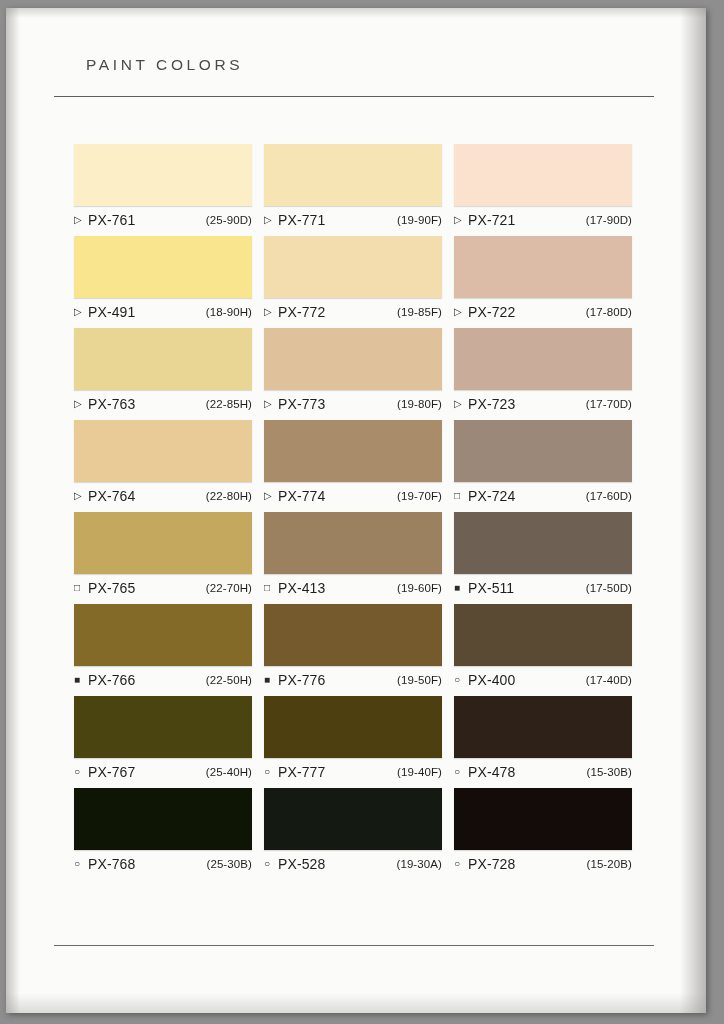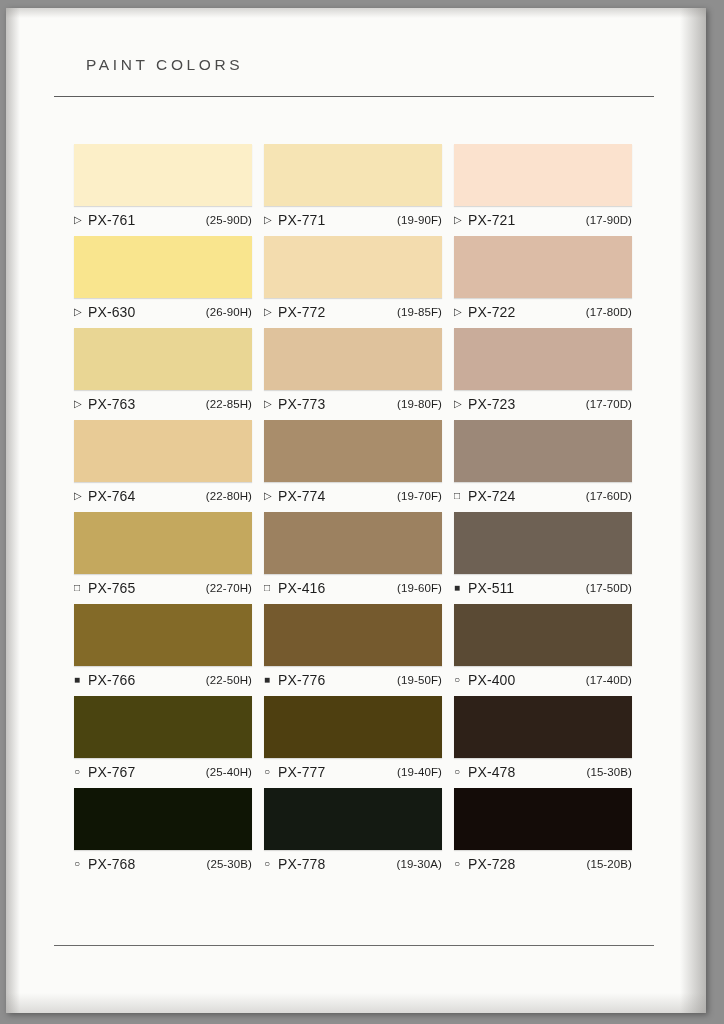--- a/index.html
+++ b/index.html
@@ -176,22 +176,22 @@
         <div class="swatch-label-row">
           <span class="swatch-marker">▷</span>
           <span class="swatch-name">PX-721</span>
           <span class="swatch-code">(17-90D)</span>
         </div>
       </div>
       <div class="swatch-cell">
         <div class="swatch-chip" style="background: rgb(249, 229, 142);"></div>
         <div class="swatch-label-row">
           <span class="swatch-marker">▷</span>
-          <span class="swatch-name">PX-630</span>
-          <span class="swatch-code">(26-90H)</span>
+          <span class="swatch-name">PX-491</span>
+          <span class="swatch-code">(18-90H)</span>
         </div>
       </div>
       <div class="swatch-cell">
         <div class="swatch-chip" style="background: rgb(243, 220, 174);"></div>
         <div class="swatch-label-row">
           <span class="swatch-marker">▷</span>
           <span class="swatch-name">PX-772</span>
           <span class="swatch-code">(19-85F)</span>
         </div>
       </div>
@@ -256,21 +256,21 @@
         <div class="swatch-label-row">
           <span class="swatch-marker">□</span>
           <span class="swatch-name">PX-765</span>
           <span class="swatch-code">(22-70H)</span>
         </div>
       </div>
       <div class="swatch-cell">
         <div class="swatch-chip" style="background: rgb(156, 129, 96);"></div>
         <div class="swatch-label-row">
           <span class="swatch-marker">□</span>
-          <span class="swatch-name">PX-416</span>
+          <span class="swatch-name">PX-413</span>
           <span class="swatch-code">(19-60F)</span>
         </div>
       </div>
       <div class="swatch-cell">
         <div class="swatch-chip" style="background: rgb(110, 97, 84);"></div>
         <div class="swatch-label-row">
           <span class="swatch-marker">■</span>
           <span class="swatch-name">PX-511</span>
           <span class="swatch-code">(17-50D)</span>
         </div>
@@ -328,21 +328,21 @@
         <div class="swatch-label-row">
           <span class="swatch-marker">○</span>
           <span class="swatch-name">PX-768</span>
           <span class="swatch-code">(25-30B)</span>
         </div>
       </div>
       <div class="swatch-cell">
         <div class="swatch-chip" style="background: rgb(20, 26, 18);"></div>
         <div class="swatch-label-row">
           <span class="swatch-marker">○</span>
-          <span class="swatch-name">PX-778</span>
+          <span class="swatch-name">PX-528</span>
           <span class="swatch-code">(19-30A)</span>
         </div>
       </div>
       <div class="swatch-cell">
         <div class="swatch-chip" style="background: rgb(20, 12, 8);"></div>
         <div class="swatch-label-row">
           <span class="swatch-marker">○</span>
           <span class="swatch-name">PX-728</span>
           <span class="swatch-code">(15-20B)</span>
         </div>

